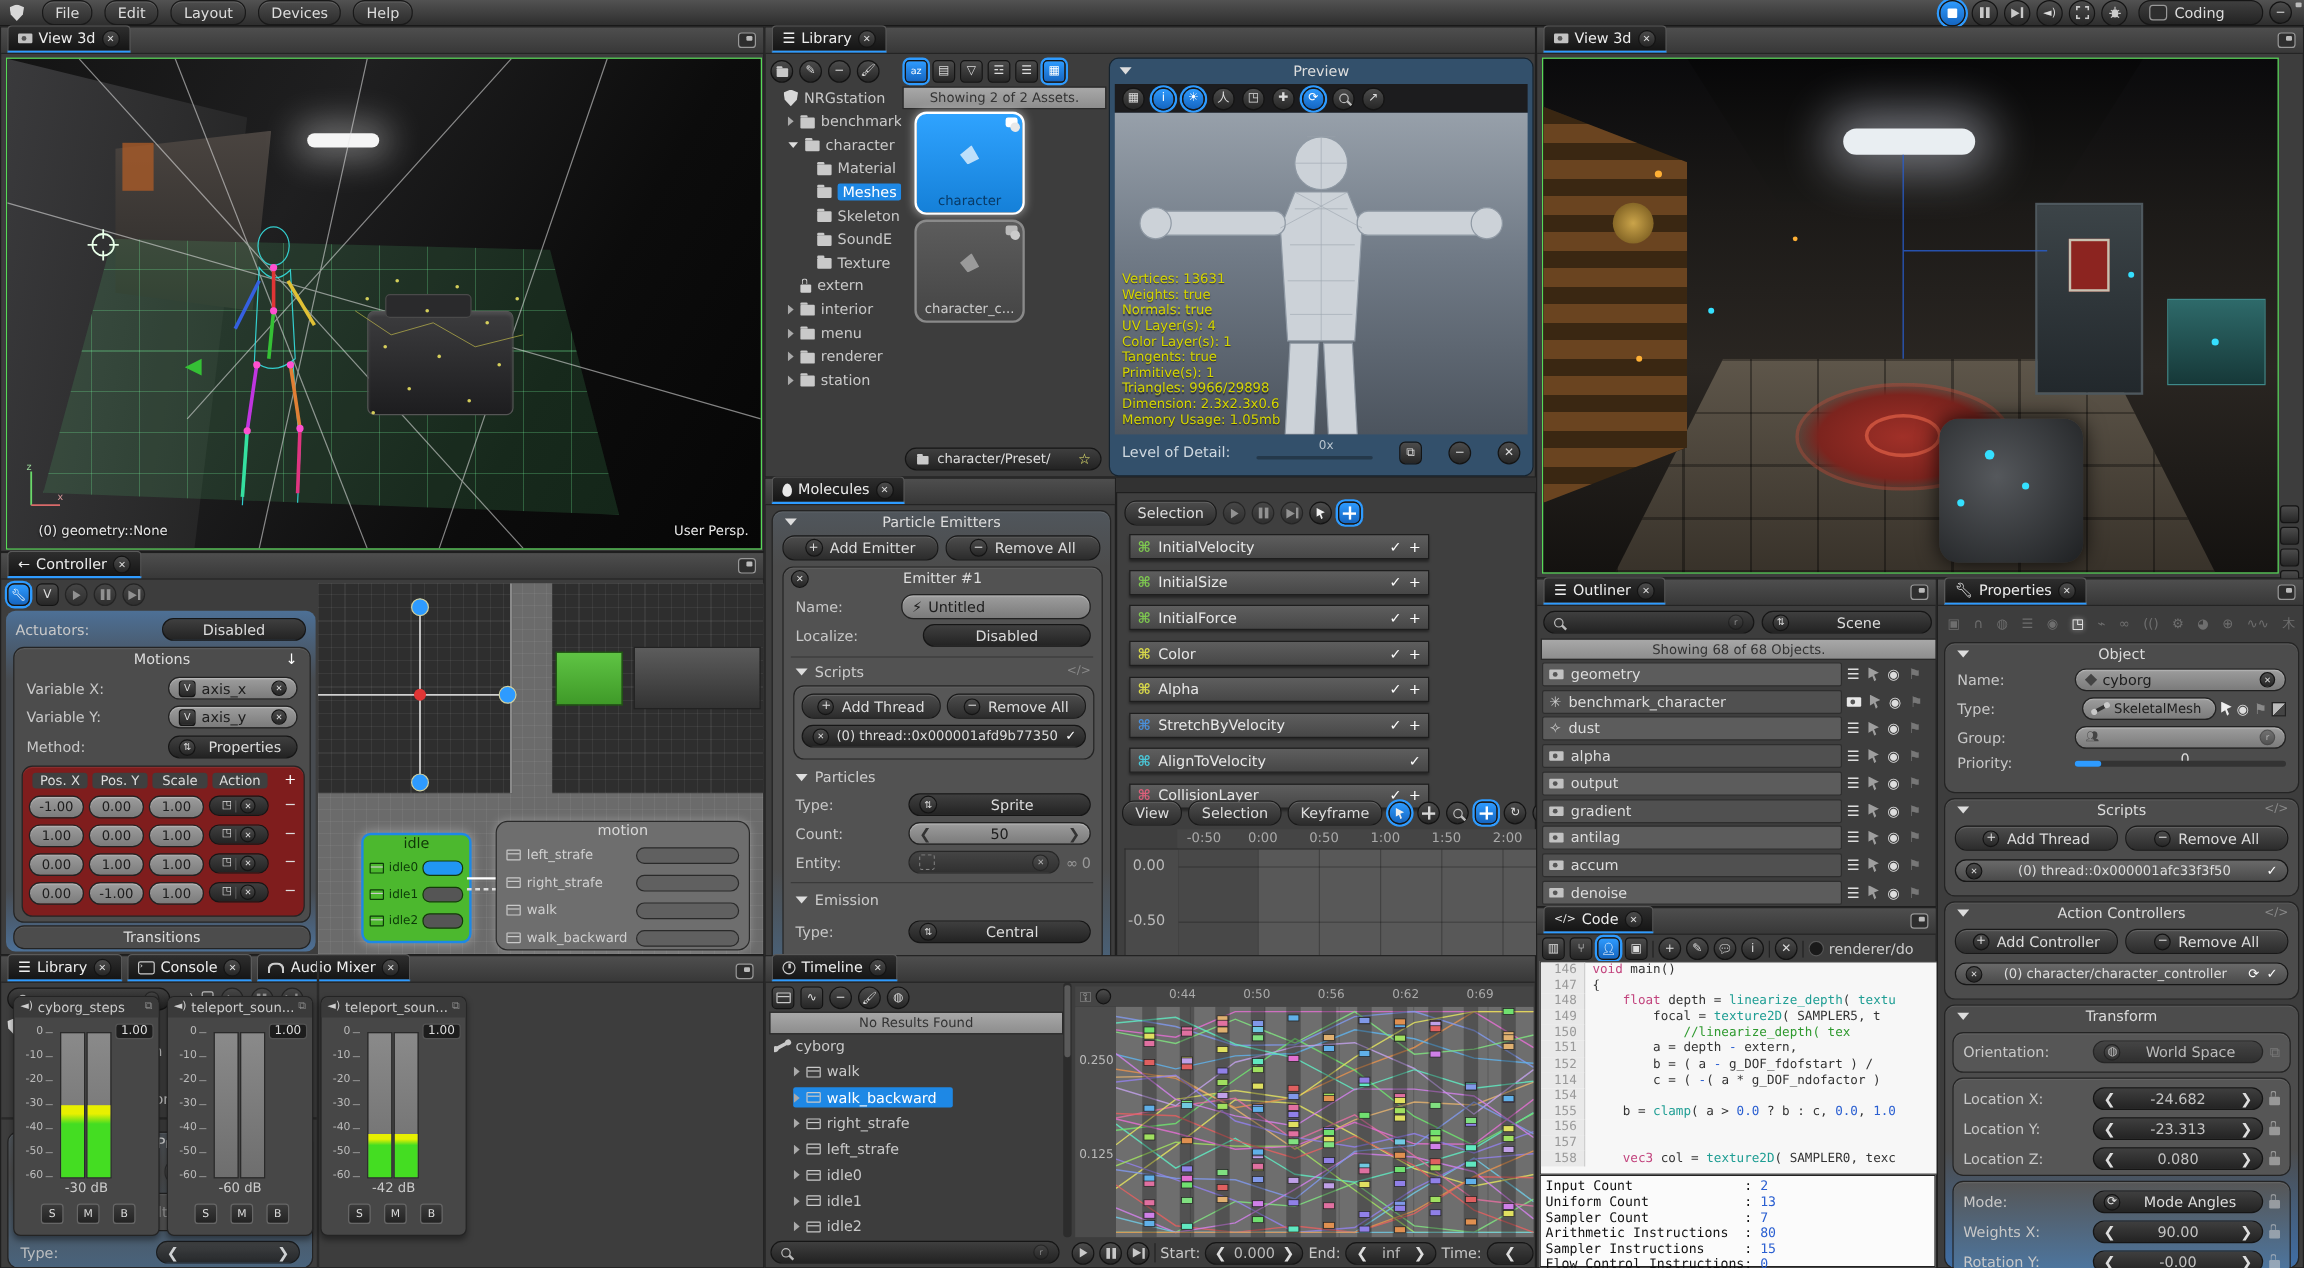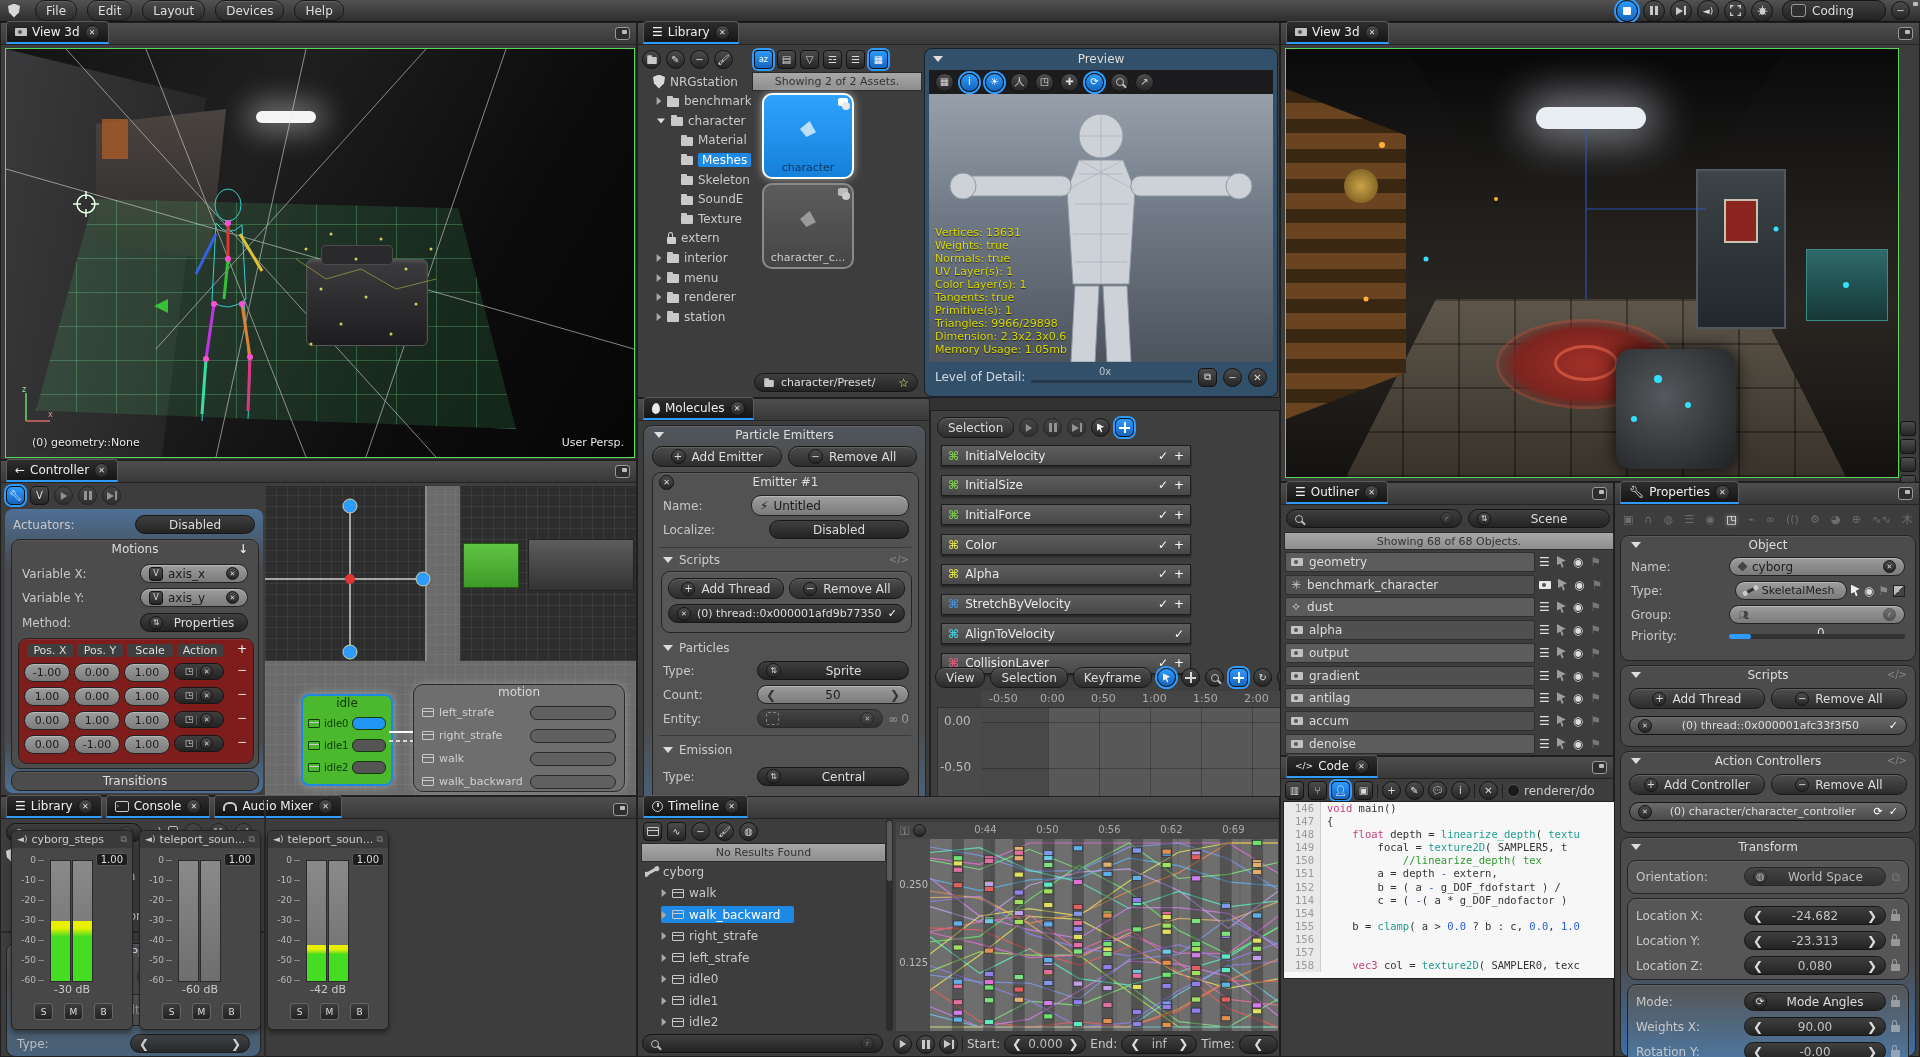--- a/index.html
+++ b/index.html
@@ -431,30 +431,30 @@
           </g>
           <g stroke="#9aa3ad" stroke-width=".6" fill="none" opacity=".8">
             <path d="M150 80 L194 80M146 110 L200 110M144 140 L200 140M146 168 L198 168M172 66 L172 190M150 66 L206 96M194 66 L138 96"></path>
             <path d="M160 20 L184 20M172 20 L172 64M150 42 L194 42"></path>
           </g>
         </svg>
         <div id="preview-stats" class="abs" style="left:6px;top:132px">
             <div style="height: 13px; line-height: 13px; font-size: 11px; color: rgb(214, 214, 0); text-shadow: rgba(0, 0, 0, 0.6) 0px 1px 1px;">Vertices: 13631</div>
             <div style="height: 13px; line-height: 13px; font-size: 11px; color: rgb(214, 214, 0); text-shadow: rgba(0, 0, 0, 0.6) 0px 1px 1px;">Weights: true</div>
             <div style="height: 13px; line-height: 13px; font-size: 11px; color: rgb(214, 214, 0); text-shadow: rgba(0, 0, 0, 0.6) 0px 1px 1px;">Normals: true</div>
-            <div style="height: 13px; line-height: 13px; font-size: 11px; color: rgb(214, 214, 0); text-shadow: rgba(0, 0, 0, 0.6) 0px 1px 1px;">UV Layer(s): 1</div>
+            <div style="height: 13px; line-height: 13px; font-size: 11px; color: rgb(214, 214, 0); text-shadow: rgba(0, 0, 0, 0.6) 0px 1px 1px;">UV Layer(s): 4</div>
             <div style="height: 13px; line-height: 13px; font-size: 11px; color: rgb(214, 214, 0); text-shadow: rgba(0, 0, 0, 0.6) 0px 1px 1px;">Color Layer(s): 1</div>
             <div style="height: 13px; line-height: 13px; font-size: 11px; color: rgb(214, 214, 0); text-shadow: rgba(0, 0, 0, 0.6) 0px 1px 1px;">Tangents: true</div>
             <div style="height: 13px; line-height: 13px; font-size: 11px; color: rgb(214, 214, 0); text-shadow: rgba(0, 0, 0, 0.6) 0px 1px 1px;">Primitive(s): 1</div>
             <div style="height: 13px; line-height: 13px; font-size: 11px; color: rgb(214, 214, 0); text-shadow: rgba(0, 0, 0, 0.6) 0px 1px 1px;">Triangles: 9966/29898</div>
             <div style="height: 13px; line-height: 13px; font-size: 11px; color: rgb(214, 214, 0); text-shadow: rgba(0, 0, 0, 0.6) 0px 1px 1px;">Dimension: 2.3x2.3x0.6</div>
             <div style="height: 13px; line-height: 13px; font-size: 11px; color: rgb(214, 214, 0); text-shadow: rgba(0, 0, 0, 0.6) 0px 1px 1px;">Memory Usage: 1.05mb</div>
           </div>
       </div>
-      <div class="abs" style="left:4px;top:315px;width:344px;height:26px;display:flex;align-items:center;gap:6px;padding:0 6px;box-sizing:border-box">
+      <div class="abs" style="left:4px;top:315px;width:344px;height:26px;display:flex;align-items:center;gap:22px;padding:0 6px;box-sizing:border-box">
         <span class="lbl" style="color:#cfd8e0">Level of Detail:</span>
         <span class="abs" style="left:170px;top:2px;color:#b8c4cе;color:#b8c4ce;font-size:10px">0x</span>
         <span style="flex:1;height:3px;background:#24384a;border-radius:2px;margin-top:8px"></span>
         <span class="cirbtn" style="border-radius:5px">⧉</span>
         <span class="cirbtn">−</span>
         <span class="cirbtn">✕</span>
       </div>
     </div>
   </div>
 
@@ -1534,20 +1534,28 @@
         <div class="codeline"><span class="ln">150</span><span class="src"><span class="tok-pl">            </span><span class="tok-cm">//linearize_depth( tex</span></span></div>
         <div class="codeline"><span class="ln">151</span><span class="src"><span class="tok-pl">        a = depth </span><span class="tok-op">-</span><span class="tok-pl"> extern,</span></span></div>
         <div class="codeline"><span class="ln">152</span><span class="src"><span class="tok-pl">        b = ( a </span><span class="tok-op">-</span><span class="tok-pl"> g_DOF_fdofstart ) /</span></span></div>
         <div class="codeline"><span class="ln">114</span><span class="src"><span class="tok-pl">        c = ( </span><span class="tok-op">-</span><span class="tok-pl">( a * g_DOF_ndofactor )</span></span></div>
         <div class="codeline"><span class="ln">154</span><span class="src"></span></div>
         <div class="codeline"><span class="ln">155</span><span class="src"><span class="tok-pl">    b = </span><span class="tok-fn">clamp</span><span class="tok-pl">( a &gt; </span><span class="tok-num">0.0</span><span class="tok-pl"> ? b : c, </span><span class="tok-num">0.0</span><span class="tok-pl">, </span><span class="tok-num">1.0</span></span></div>
         <div class="codeline"><span class="ln">156</span><span class="src"></span></div>
         <div class="codeline"><span class="ln">157</span><span class="src"></span></div>
         <div class="codeline"><span class="ln">158</span><span class="src"><span class="tok-pl">    </span><span class="tok-kw">vec3</span><span class="tok-pl"> col = </span><span class="tok-fn">texture2D</span><span class="tok-pl">( SAMPLER0, texc</span></span></div>
       </div>
+    <div id="code-stats" class="abs" style="left:2px;top:222px;width:330px;height:77px;background:#fbfbfb;border:1px solid #222;padding:2px 4px;box-sizing:border-box">
+        <div class="statline">Input Count              : <b>2</b></div>
+        <div class="statline">Uniform Count            : <b>13</b></div>
+        <div class="statline">Sampler Count            : <b>7</b></div>
+        <div class="statline">Arithmetic Instructions  : <b>80</b></div>
+        <div class="statline">Sampler Instructions     : <b>15</b></div>
+        <div class="statline">Flow Control Instructions: <b>0</b></div>
+      </div>
   </div>
 
   <div class="panel" style="left:1614px;top:482px;width:306px;height:575px">
     <div class="tabstrip">
       <span class="tab">
         <span class="glyph">🔧︎</span>
         <span>Properties</span>
         <span class="cirbtn" style="width:13px;height:13px;font-size:8px">✕</span>
       </span>
       <span class="dockbtn" style="right:6px"></span>

